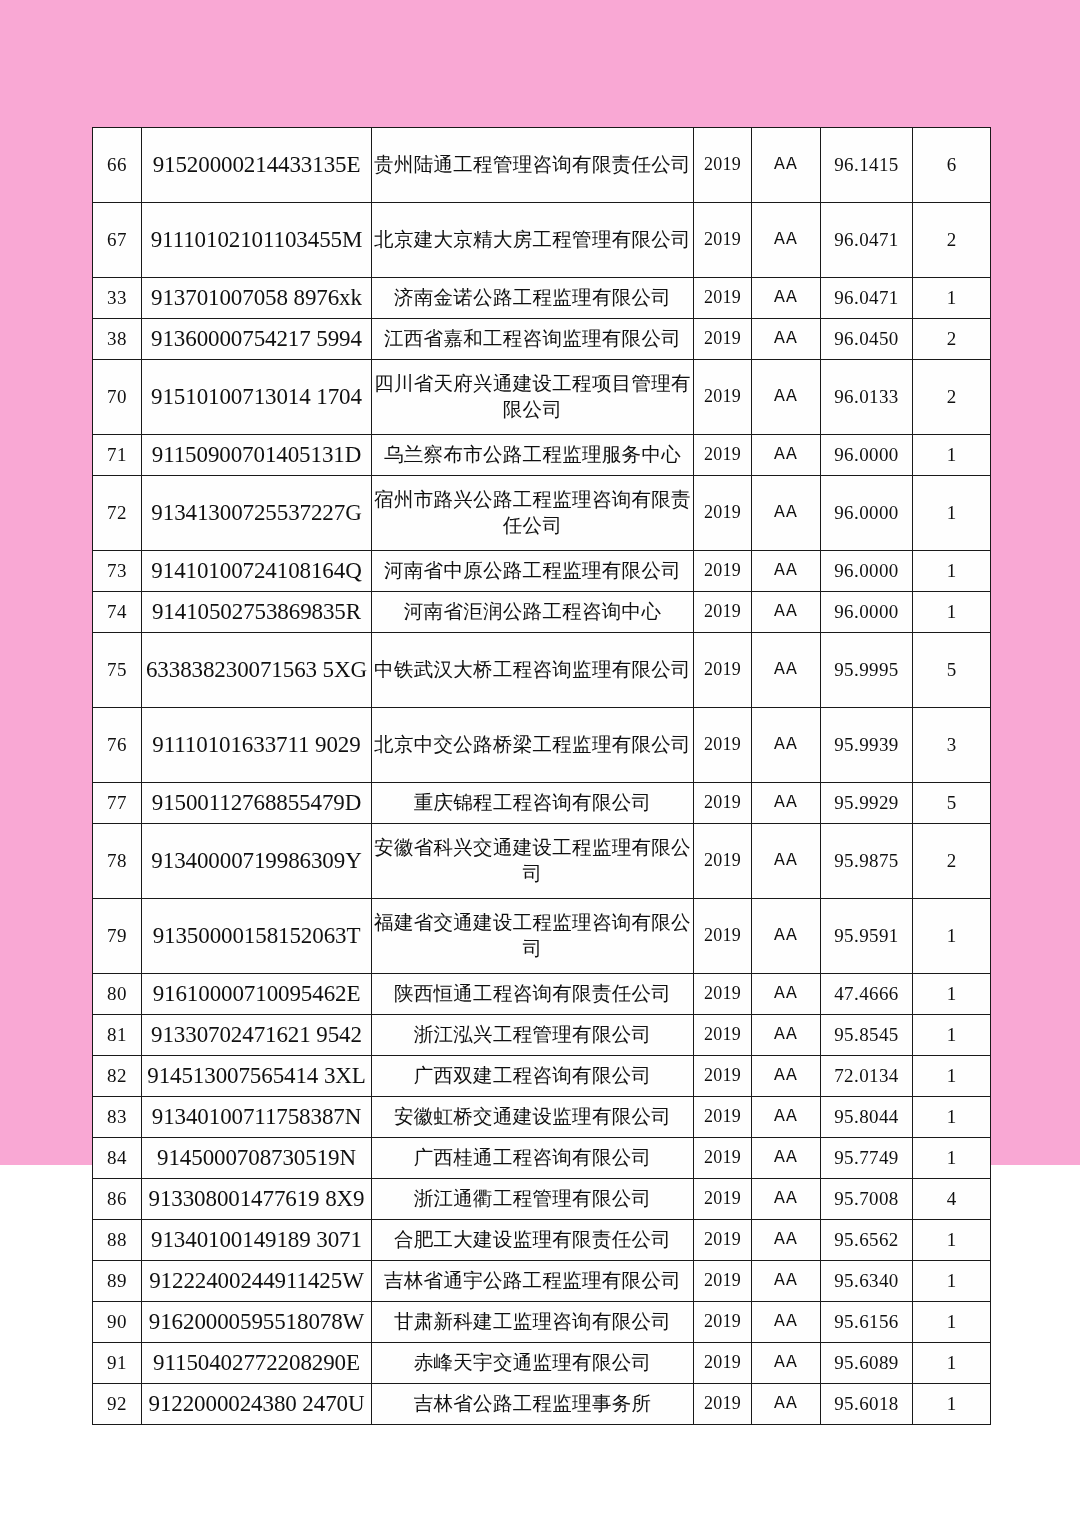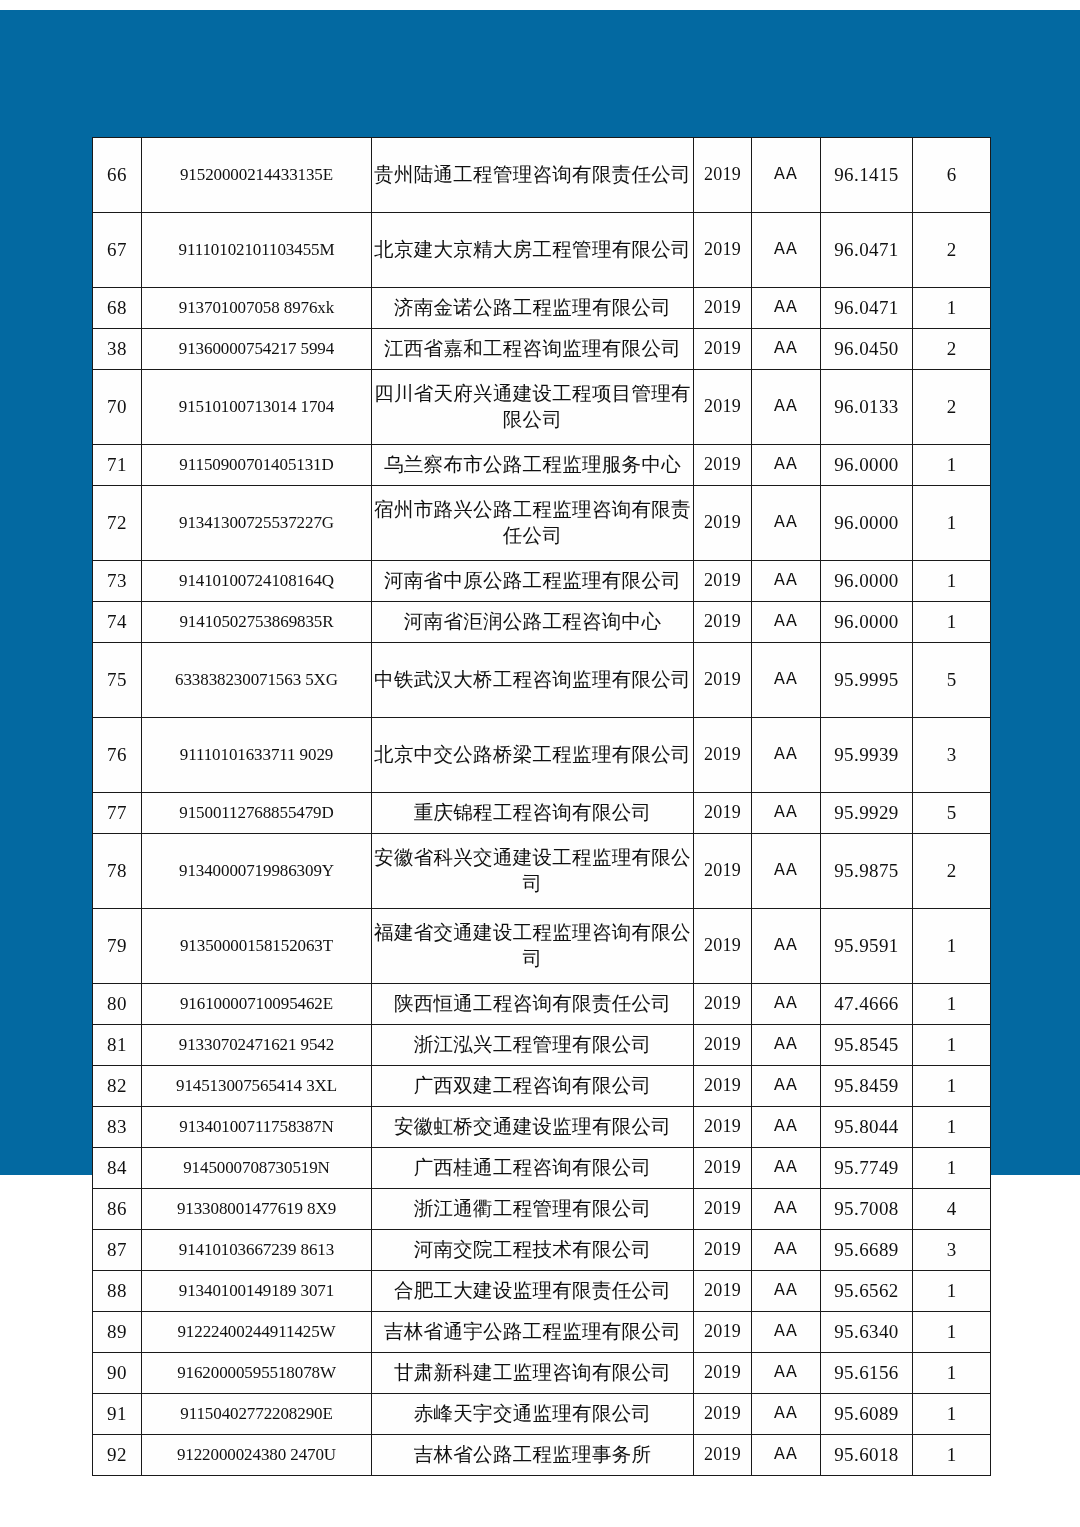--- a/index.html
+++ b/index.html
@@ -11,24 +11,24 @@
     width: 1080px;
     height: 1527px;
     font-family: "Liberation Serif", "DejaVu Serif", serif;
     color: #000000;
     position: relative;
     overflow: hidden;
   }
   .page {
     position: absolute;
     left: 0;
-    top: 10px;
+    top: 0;
     width: 1080px;
     height: 1165px;
-    background: #0369a1;
+    background: #f9a8d4;
   }
   .table-wrap {
     position: absolute;
     left: 92px;
     top: 127px;
     width: 898px;
   }
   table.data-table {
     border-collapse: collapse;
     table-layout: fixed;
@@ -51,21 +51,21 @@
   col.c-year     { width: 58px; }
   col.c-grade    { width: 69px; }
   col.c-score    { width: 92px; }
   col.c-count    { width: 78px; }
 
   td.seq {
     font-size: 19px;
     letter-spacing: 0.5px;
   }
   td.code {
-    font-size: 17px;
+    font-size: 23px;
     letter-spacing: -0.1px;
     white-space: nowrap;
   }
   td.name {
     font-size: 19.5px;
     letter-spacing: 0.3px;
     padding-left: 6px;
     padding-right: 6px;
   }
   td.year {
@@ -116,21 +116,21 @@
           <tr class="r-tall">
             <td class="seq">67</td>
             <td class="code">91110102101103455M</td>
             <td class="name">北京建大京精大房工程管理有限公司</td>
             <td class="year">2019</td>
             <td class="grade">AA</td>
             <td class="score">96.0471</td>
             <td class="count">2</td>
           </tr>
           <tr class="r-short">
-            <td class="seq">68</td>
+            <td class="seq">33</td>
             <td class="code">913701007058 8976xk</td>
             <td class="name">济南金诺公路工程监理有限公司</td>
             <td class="year">2019</td>
             <td class="grade">AA</td>
             <td class="score">96.0471</td>
             <td class="count">1</td>
           </tr>
           <tr class="r-short">
             <td class="seq">38</td>
             <td class="code">91360000754217 5994</td>
@@ -247,21 +247,21 @@
             <td class="grade">AA</td>
             <td class="score">95.8545</td>
             <td class="count">1</td>
           </tr>
           <tr class="r-short">
             <td class="seq">82</td>
             <td class="code">914513007565414 3XL</td>
             <td class="name">广西双建工程咨询有限公司</td>
             <td class="year">2019</td>
             <td class="grade">AA</td>
-            <td class="score">95.8459</td>
+            <td class="score">72.0134</td>
             <td class="count">1</td>
           </tr>
           <tr class="r-short">
             <td class="seq">83</td>
             <td class="code">91340100711758387N</td>
             <td class="name">安徽虹桥交通建设监理有限公司</td>
             <td class="year">2019</td>
             <td class="grade">AA</td>
             <td class="score">95.8044</td>
             <td class="count">1</td>
@@ -276,29 +276,20 @@
             <td class="count">1</td>
           </tr>
           <tr class="r-short">
             <td class="seq">86</td>
             <td class="code">913308001477619 8X9</td>
             <td class="name">浙江通衢工程管理有限公司</td>
             <td class="year">2019</td>
             <td class="grade">AA</td>
             <td class="score">95.7008</td>
             <td class="count">4</td>
-          </tr>
-          <tr class="r-short">
-            <td class="seq">87</td>
-            <td class="code">91410103667239 8613</td>
-            <td class="name">河南交院工程技术有限公司</td>
-            <td class="year">2019</td>
-            <td class="grade">AA</td>
-            <td class="score">95.6689</td>
-            <td class="count">3</td>
           </tr>
           <tr class="r-short">
             <td class="seq">88</td>
             <td class="code">91340100149189 3071</td>
             <td class="name">合肥工大建设监理有限责任公司</td>
             <td class="year">2019</td>
             <td class="grade">AA</td>
             <td class="score">95.6562</td>
             <td class="count">1</td>
           </tr>

